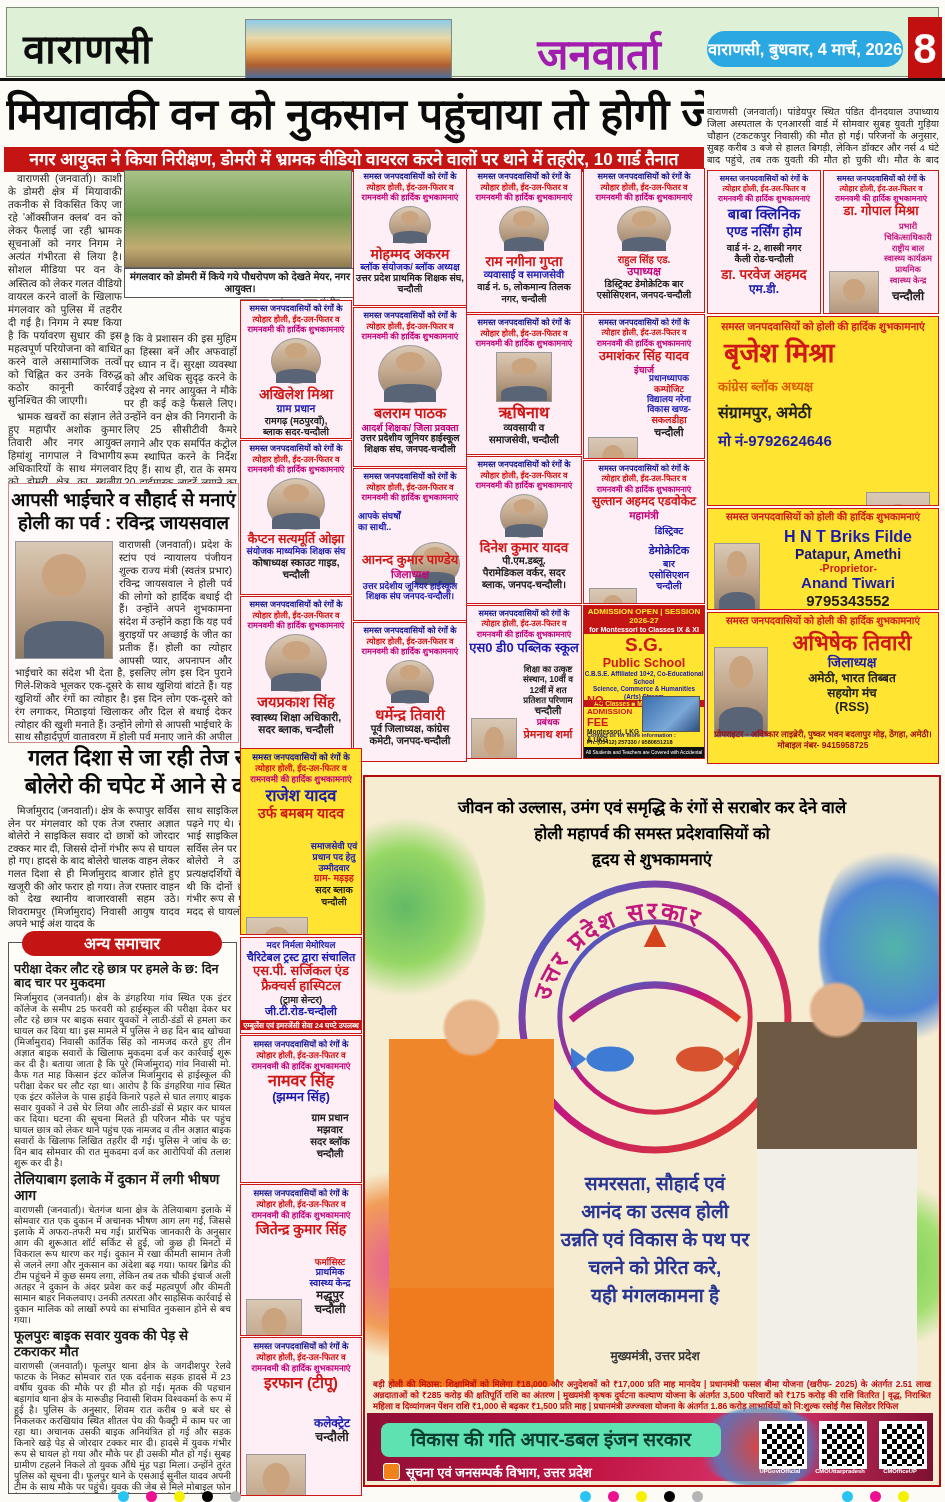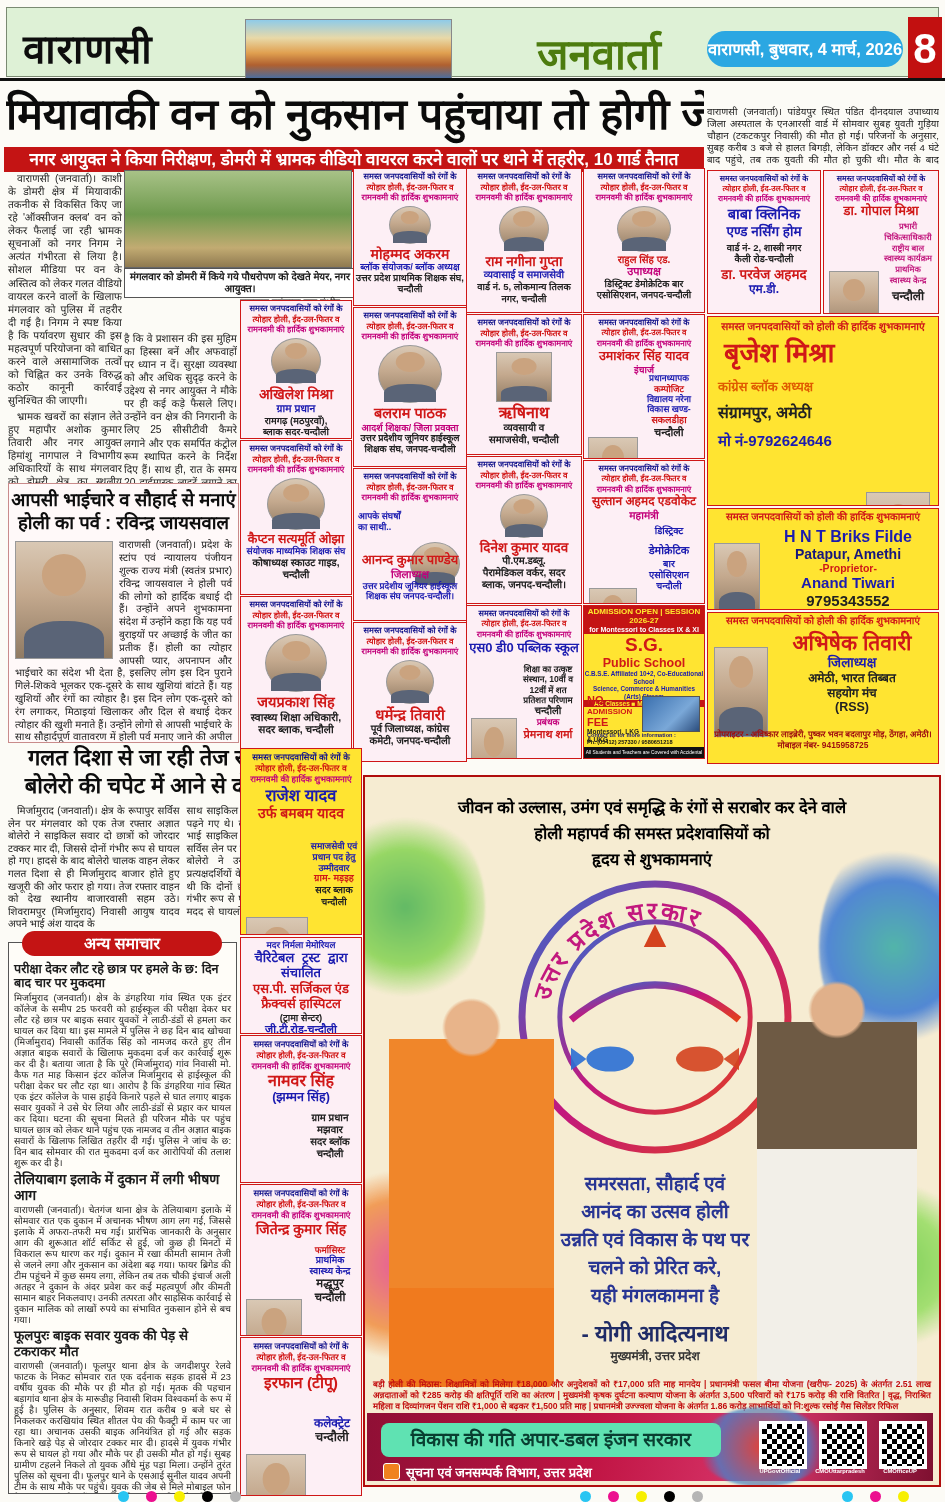--- a/index.html
+++ b/index.html
@@ -5,21 +5,21 @@
   html,body{margin:0;padding:0;background:#e9e9e9;}
   .page{position:relative;width:945px;height:1502px;background:#fcfbf6;overflow:hidden;
         font-family:"Liberation Sans",sans-serif;color:#1c1c1c;}
   .abs{position:absolute;}
   .c{text-align:center}.j{text-align:justify}
   
   .hdr{left:6px;top:7px;width:931px;height:68px;background:#def1d6;border:1px solid #7a8a72;}
   .hcity{left:16px;top:12px;font-size:40px;font-weight:bold;color:#0d0d0d;letter-spacing:1px;}
   .himg{left:238px;top:11px;width:205px;height:60px;border:1px solid #888;
         background:linear-gradient(180deg,#8fcbe8 0%,#e8d9a8 30%,#e0a050 55%,#b06030 75%,#3d6fae 100%);}
-  .hpaper{left:492px;top:16px;width:200px;font-size:42px;font-weight:bold;color:#4d7c0f;text-align:center;}
+  .hpaper{left:492px;top:16px;width:200px;font-size:42px;font-weight:bold;color:#a21caf;text-align:center;}
   .hdate{left:700px;top:23px;width:196px;height:36px;border-radius:18px;background:#2ba7e2;
          color:#fff;font-size:16.5px;font-weight:bold;line-height:36px;text-align:center;}
   .hpage{left:901px;top:9px;width:34px;height:64px;background:#c21010;color:#fff;font-size:42px;
          font-weight:bold;line-height:64px;text-align:center;}
   .rule{left:0;top:78px;width:945px;height:3px;background:#111;}
   
   .lead-h{left:6px;top:84px;width:698px;height:60px;font-size:43px;font-weight:bold;color:#0b0b0b;
           white-space:nowrap;overflow:hidden;line-height:60px;}
   .lead-sub{left:4px;top:147px;width:700px;height:25px;background:#c41414;color:#fff;
             font-size:17px;font-weight:bold;line-height:25px;text-align:center;overflow:hidden;}
@@ -416,21 +416,21 @@
       <div class="nb" style="font-size:9px;">समाजसेवी एवं</div>
       <div class="nb" style="font-size:9px;">प्रधान पद हेतु</div>
       <div class="nb" style="font-size:9px;">उम्मीदवार</div>
       <div class="nm" style="font-size:9.5px;">ग्राम- मड़इह</div>
       <div class="nk" style="font-size:9.5px;">सदर ब्लाक</div>
       <div class="nk" style="font-size:9.5px;">चन्दौली</div>
     </div>
   </div>
   <div class="abs gad" style="left:240px;top:937px;width:120px;height:95px;">
     <div class="nb" style="font-size:8.8px;padding-top:2px;">मदर निर्मला मेमोरियल</div>
-    <div class="nb" style="font-size:13px;font-family:Liberation Mono, monospace;">चैरिटेबल ट्रस्ट द्वारा संचालित</div>
+    <div class="nb" style="font-size:11px;">चैरिटेबल ट्रस्ट द्वारा संचालित</div>
     <div class="nm" style="font-size:13px;">एस.पी. सर्जिकल एंड</div>
     <div class="nm" style="font-size:13px;">फ्रैक्चर्स हास्पिटल</div>
     <div class="nk" style="font-size:9.5px;">(ट्रामा सेन्टर)</div>
     <div class="nb" style="font-size:11px;">जी.टी.रोड-चन्दौली</div>
     <div style="background:#c41414;color:#fff;font-size:7.4px;font-weight:bold;margin-top:2px;">एम्बुलेंस एवं इमरजेंसी सेवा 24 घण्टे उपलब्ध</div>
   </div>
   <div class="abs gad" style="left:240px;top:1035px;width:120px;height:146px;">
     <div class="gr" style="font-size:8.4px">
       <div class="g1">समस्त जनपदवासियों को रंगों के</div>
         <div class="g2">त्योहार होली, ईद-उल-फितर व</div>
@@ -447,21 +447,21 @@
     </div>
   </div>
   <div class="abs gad" style="left:240px;top:1184px;width:120px;height:150px;">
     <div class="gr" style="font-size:8.4px">
       <div class="g1">समस्त जनपदवासियों को रंगों के</div>
         <div class="g2">त्योहार होली, ईद-उल-फितर व</div>
         <div class="g3">रामनवमी की हार्दिक शुभकामनाएं</div>
       </div>
     <div class="nm" style="font-size:14px;">जितेन्द्र कुमार सिंह</div>
     <div class="ph abs" style="left:5px;top:62px;width:54px;height:80px;"></div>
-    <div class="abs c" style="left:62px;top:60px;width:54px;line-height:1.4;">
+    <div class="abs c" style="left:62px;top:72px;width:54px;line-height:1.4;">
       <div class="nm" style="font-size:8.8px;">फर्मासिस्ट</div>
       <div class="nb" style="font-size:9.3px;">प्राथमिक</div>
       <div class="nb" style="font-size:9.3px;">स्वास्थ्य केन्द्र</div>
       <div class="nk" style="font-size:11.5px;">मद्धूपुर</div>
       <div class="nk" style="font-size:11.5px;">चन्दौली</div>
     </div>
   </div>
   <div class="abs gad" style="left:240px;top:1337px;width:120px;height:157px;">
     <div class="gr" style="font-size:8.4px">
       <div class="g1">समस्त जनपदवासियों को रंगों के</div>
@@ -513,21 +513,20 @@
     <div class="figure" style="left:392px;top:200px;width:160px;height:410px;background:
       radial-gradient(circle at 50% 8%, #e0b08a 0 6.5%, transparent 7.5%),
       linear-gradient(180deg,transparent 0 11%, #6e5a44 11% 42%, #f2efe8 42% 100%);"></div>
     <div class="msg">
       <div>समरसता, सौहार्द एवं</div>
       <div>आनंद का उत्सव होली</div>
       <div>उन्नति एवं विकास के पथ पर</div>
       <div>चलने को प्रेरित करे,</div>
       <div>यही मंगलकामना है</div>
     </div>
-    <div class="sign">- योगी आदित्यनाथ</div>
     <div class="signr">मुख्यमंत्री, उत्तर प्रदेश</div>
     <div class="fine">बड़ी होली की मिठास: शिक्षामित्रों को मिलेगा ₹18,000 और अनुदेशकों को ₹17,000 प्रति माह मानदेय | प्रधानमंत्री फसल बीमा योजना (खरीफ- 2025) के अंतर्गत 2.51 लाख अन्नदाताओं को ₹285 करोड़ की क्षतिपूर्ति राशि का अंतरण | मुख्यमंत्री कृषक दुर्घटना कल्याण योजना के अंतर्गत 3,500 परिवारों को ₹175 करोड़ की राशि वितरित | वृद्ध, निराश्रित महिला व दिव्यांगजन पेंशन राशि ₹1,000 से बढ़कर ₹1,500 प्रति माह | प्रधानमंत्री उज्ज्वला योजना के अंतर्गत 1.86 करोड़ लाभार्थियों को नि:शुल्क रसोई गैस सिलेंडर रिफिल</div>
     <div class="banner">
       <div class="splash" style="left:330px;top:-6px;width:130px;height:80px;background:radial-gradient(circle,#e24a2a 0%,#3a8ad4 60%,transparent 80%);opacity:.7;"></div>
       <div class="gbox">विकास की गति अपार-डबल इंजन सरकार</div>
       <div class="dept">
         <span class="uplogo"></span><span>सूचना एवं जनसम्पर्क विभाग, उत्तर प्रदेश</span>
       </div>
       <div class="qr" style="left:392px;top:8px;"></div>
       <div class="qrl" style="left:378px;top:55px;">UPGovtOfficial</div>

